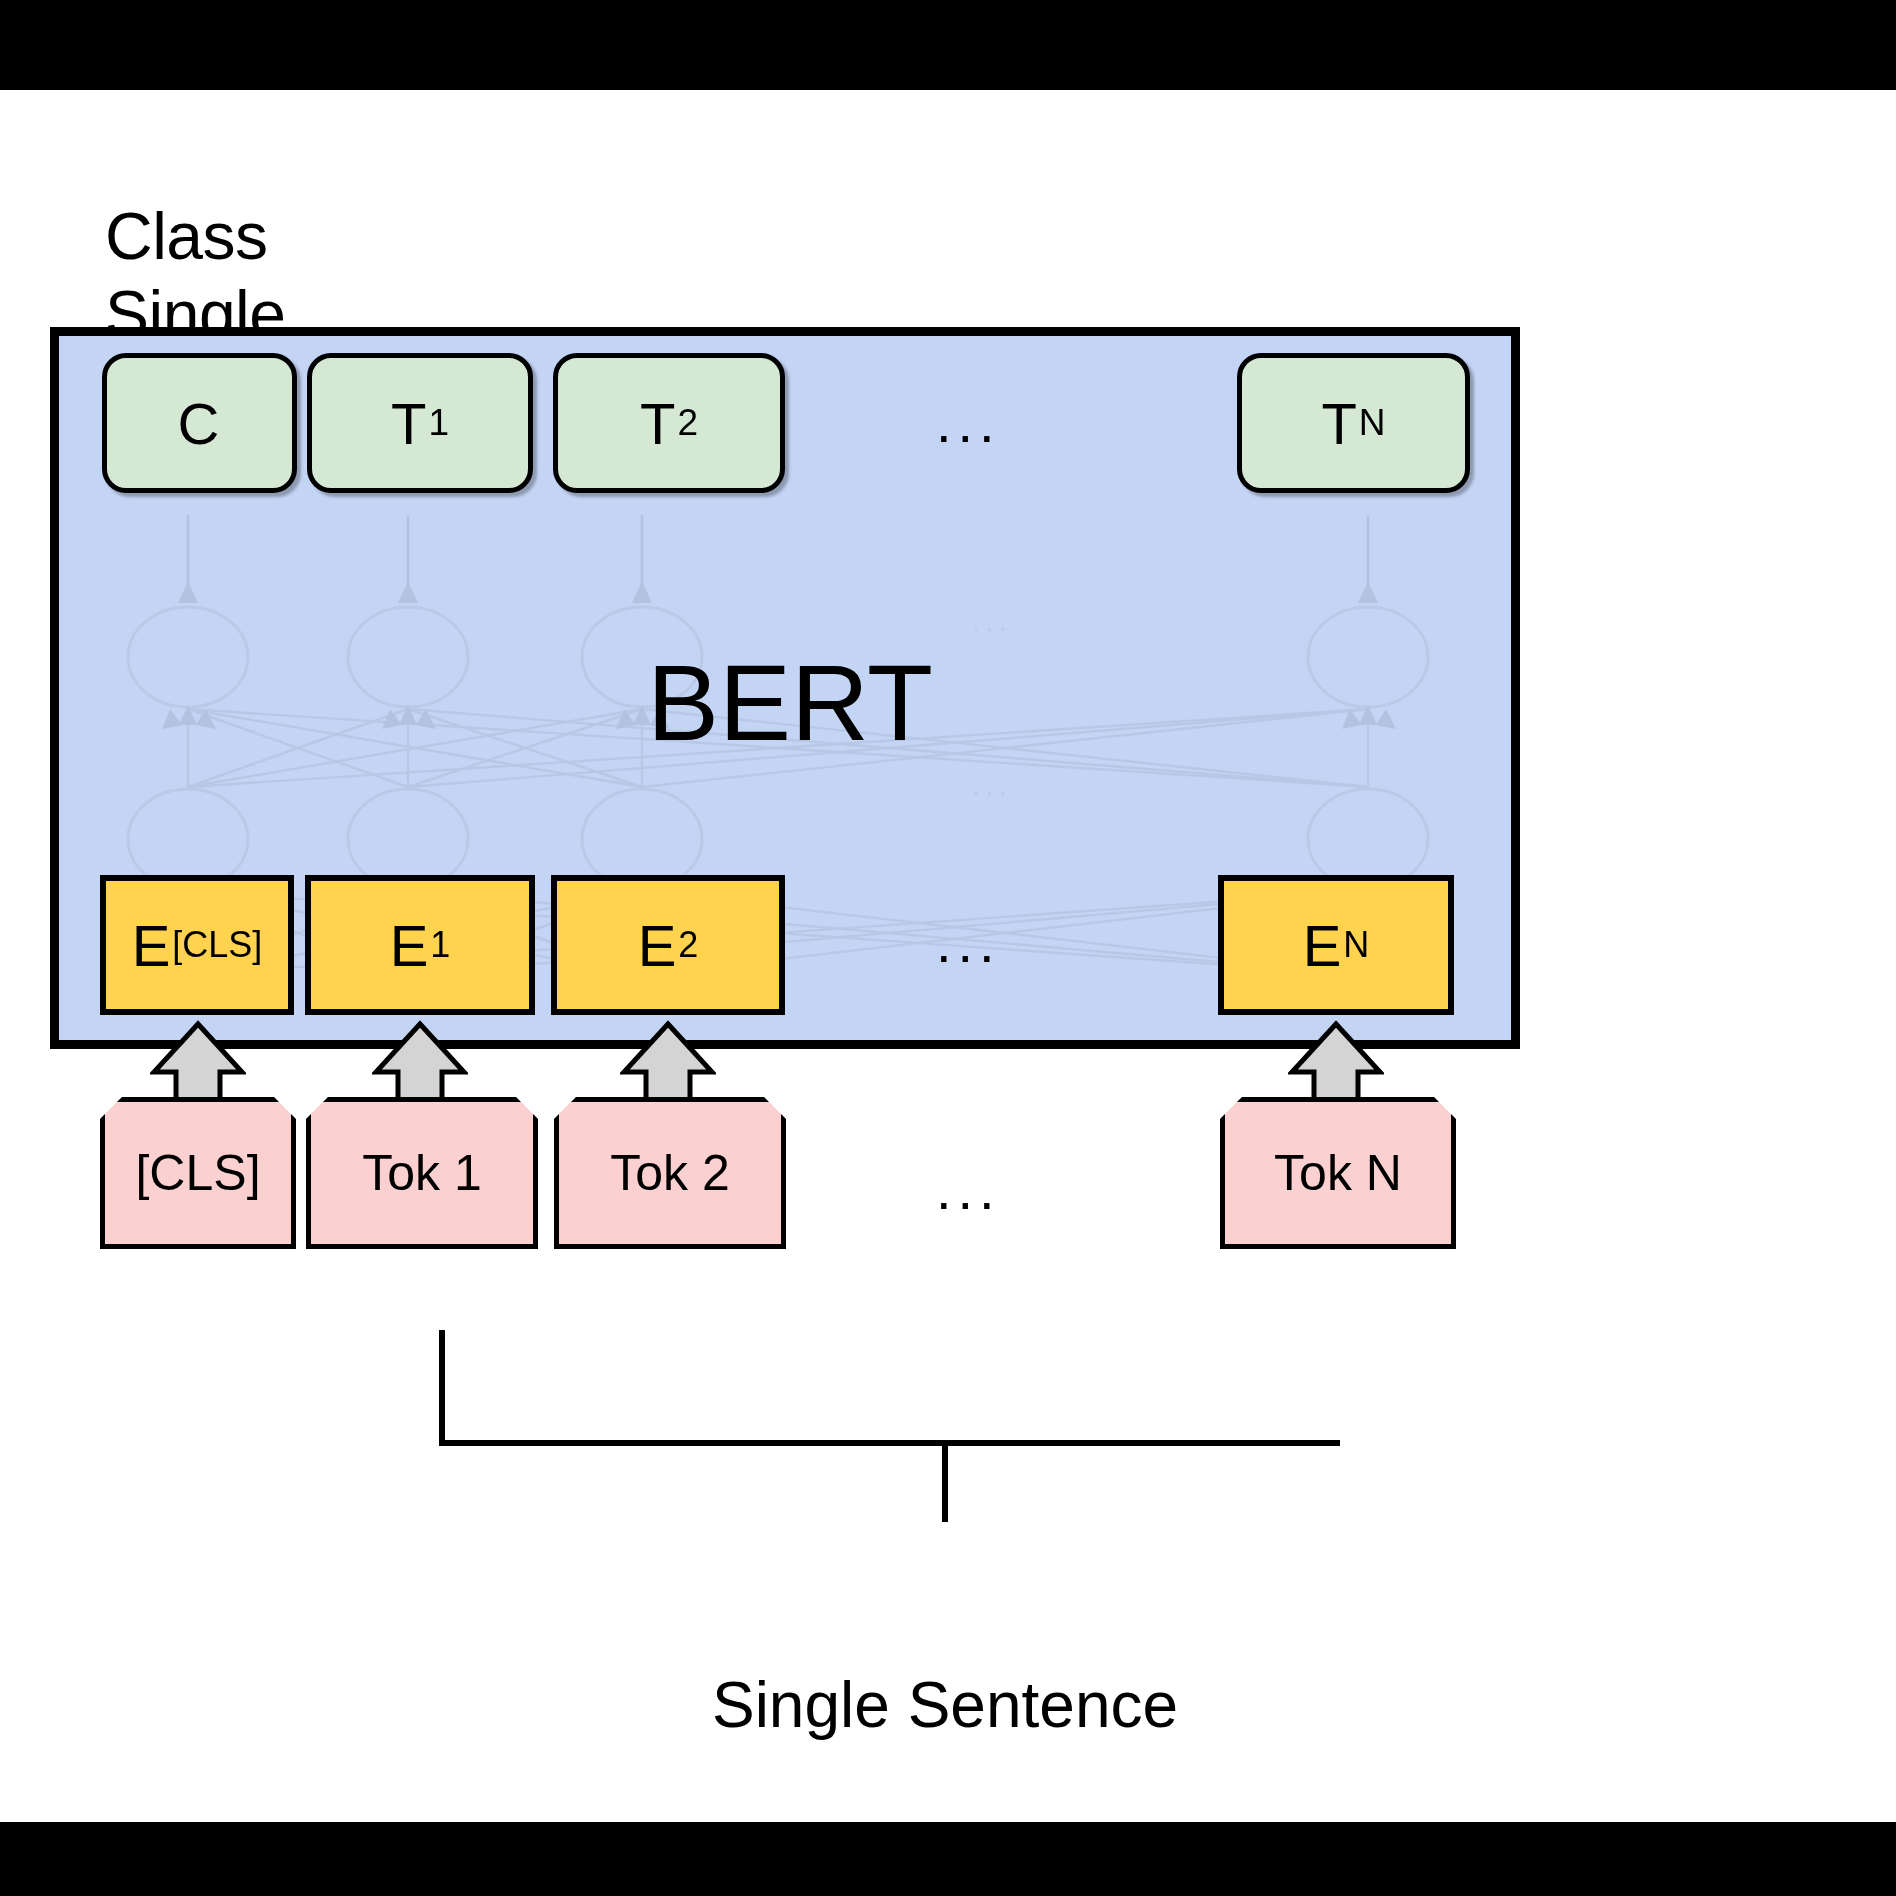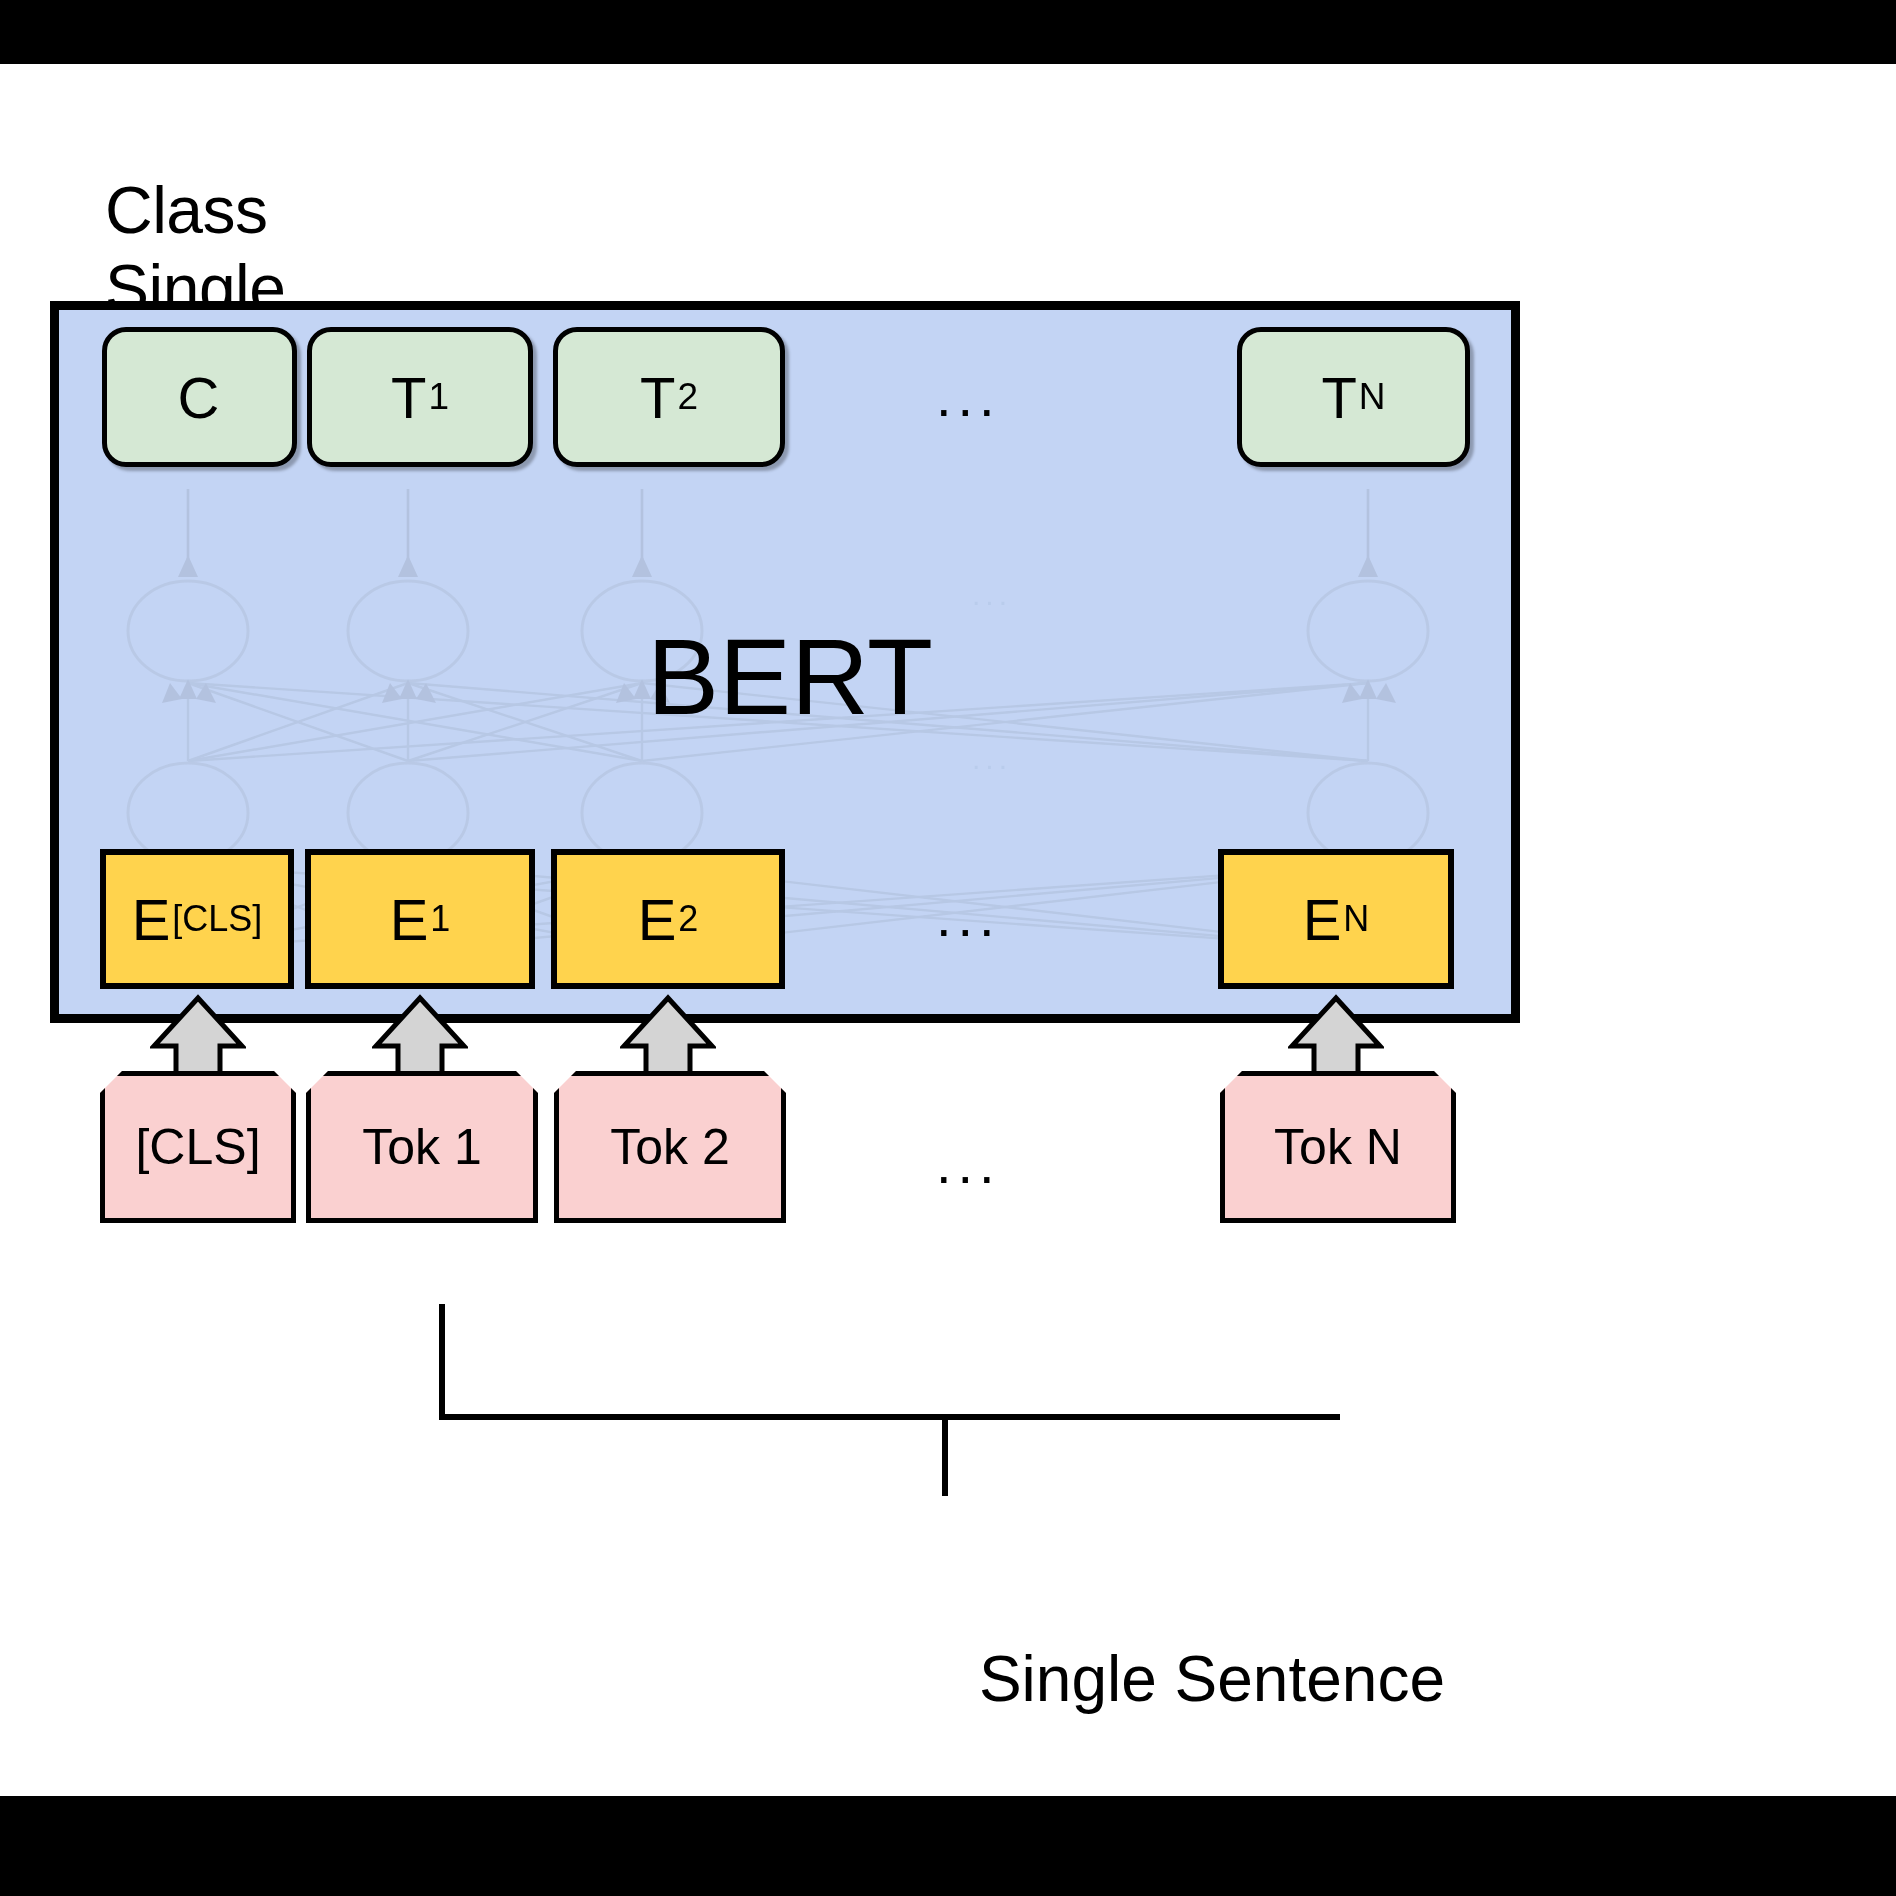--- a/index.html
+++ b/index.html
@@ -1,18 +1,18 @@
 <!DOCTYPE html>
 <html><head>
 <meta charset="utf-8">
 <style>
   html,body{margin:0;padding:0;background:#000;}
   body{width:1896px;height:1896px;font-family:"Liberation Sans",sans-serif;overflow:hidden;}
   #stage{position:relative;width:1896px;height:1896px;background:#000;}
-  .canvas{position:absolute;left:0;top:64px;width:1896px;height:1732px;background:#ffffff;}
+  .canvas{position:absolute;left:0;top:90px;width:1896px;height:1732px;background:#ffffff;}
   .abs{position:absolute;}
 
   
   .class-label{
     left:105px; top:108px; width:340px;
     font-size:66px; line-height:1.18; color:#000; font-weight:400;
     letter-spacing:-0.5px; text-align:left;
   }
 
   
@@ -73,21 +73,21 @@
   
   .dots{ color:#000; font-size:56px; letter-spacing:6px; line-height:1; }
   .dots-faded{ color:#b9ccec; font-size:30px; letter-spacing:5px; line-height:1;}
 
   
   .bracket{ left:380px; top:1240px; width:1060px; height:200px; }
 
   
   .sentence{
     left:445px; top:1578px; width:1000px;
-    font-size:64px; color:#000; text-align:right;
+    font-size:64px; color:#000; text-align:center;
   }
 </style>
 </head>
 <body>
 
 <div id="stage">
   <div class="canvas">
 
     <div class="abs class-label">
       <div>Class</div>

